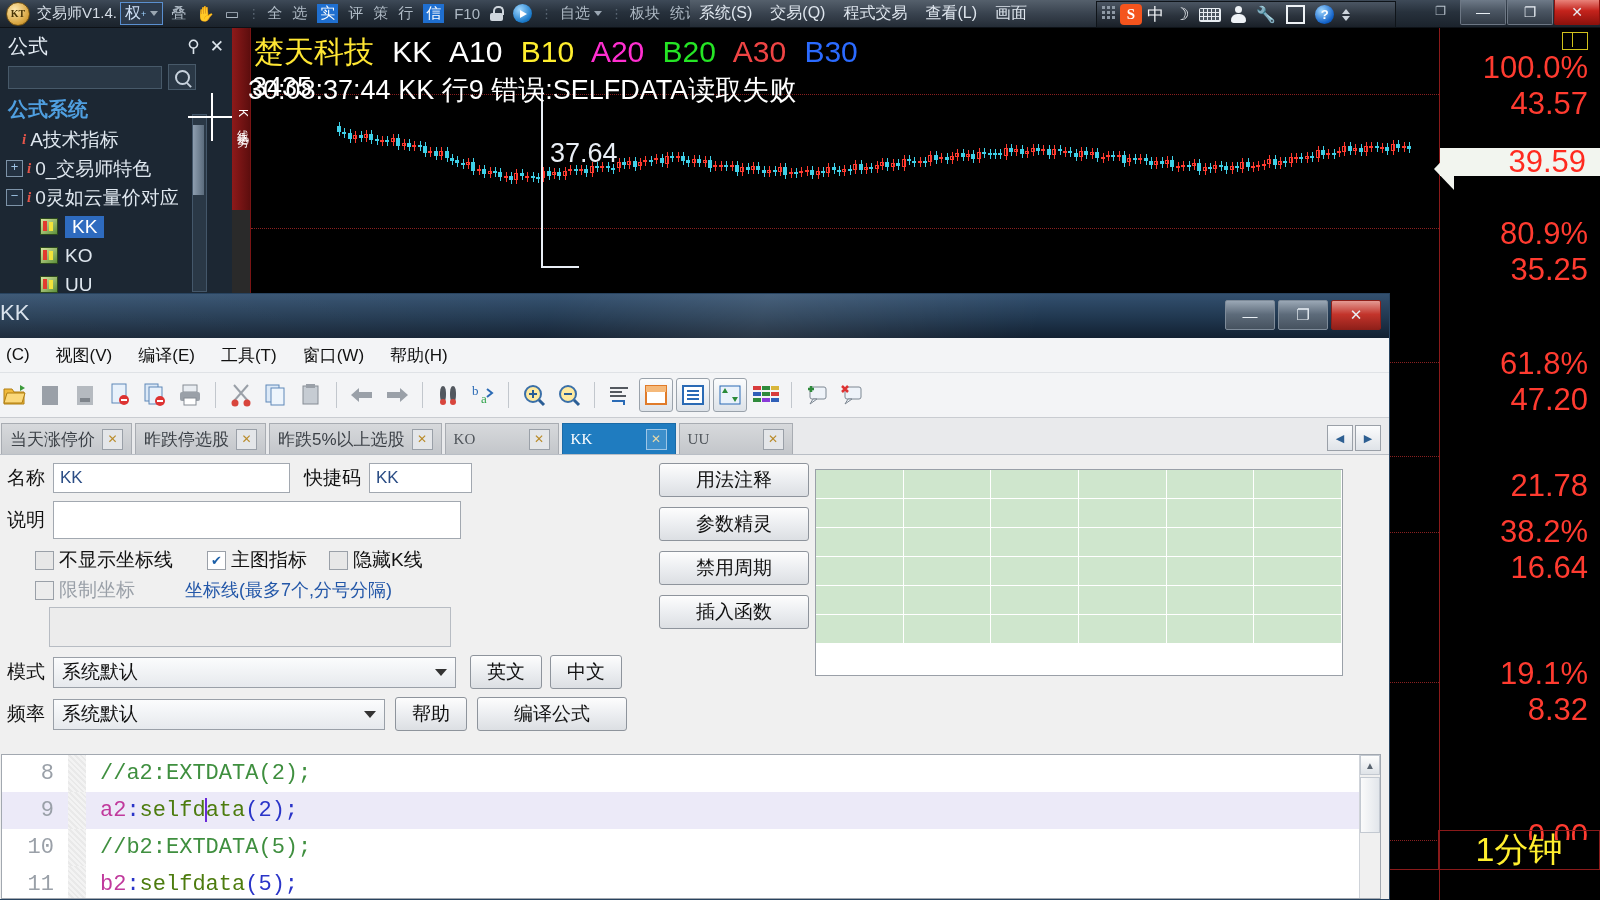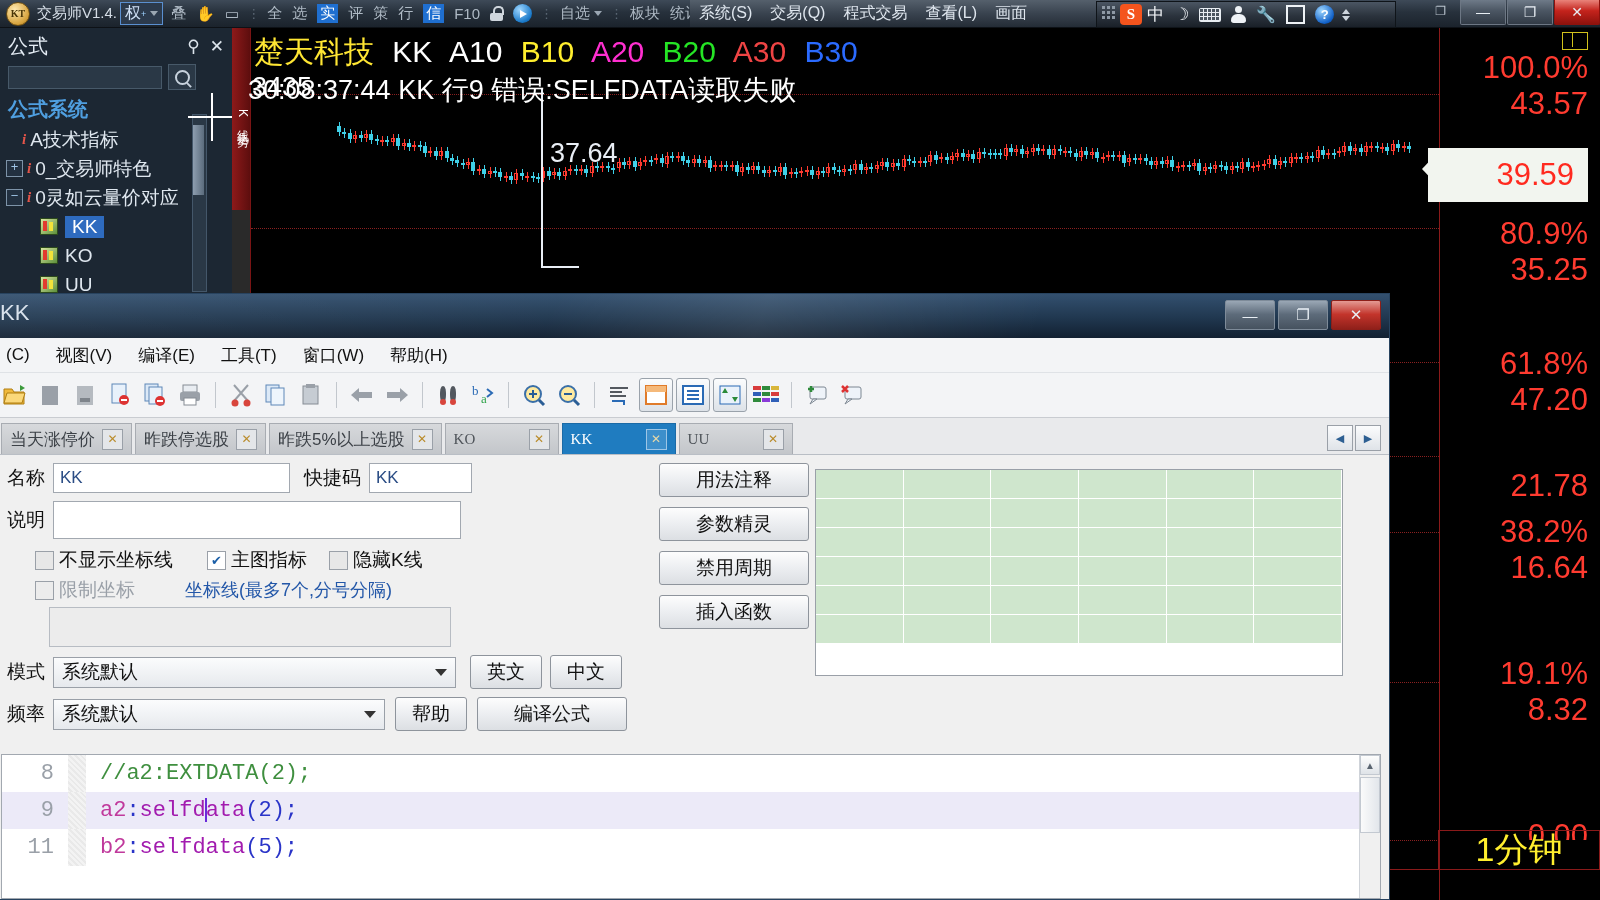--- a/index.html
+++ b/index.html
@@ -107,21 +107,21 @@
 
   .c-title{position:absolute;left:22px;top:4px;font-size:30px;white-space:nowrap;font-family:"Liberation Sans",sans-serif;}
   .c-title span{margin-right:10px;}
   .c-err{position:absolute;left:16px;top:44px;font-size:27px;color:#fff;white-space:nowrap;}
   .c-val1{position:absolute;left:20px;top:44px;font-size:27px;color:#fff;}
   .c-price{position:absolute;left:318px;top:110px;font-size:27px;color:#e9eef5;}
 
   .grid-h{position:absolute;left:0;right:0;height:0;border-top:1px dotted #8a2020;}
   .scale{position:absolute;right:0;top:0;width:160px;height:872px;border-left:1px solid #8a1a1a;}
   .s-item{position:absolute;right:12px;color:#ff3b30;font-size:31px;text-align:right;white-space:nowrap;}
-  .s-badge{position:absolute;right:12px;width:160px;height:54px;background:#f2f5ef;display:flex;align-items:center;justify-content:flex-end;}
+  .s-badge{position:absolute;right:0;width:160px;height:28px;background:#f2f5ef;display:flex;align-items:center;justify-content:flex-end;}
   .s-badge .arrow{position:absolute;left:-20px;top:0;width:0;height:0;border-top:21px solid transparent;border-bottom:21px solid transparent;border-right:20px solid #f2f5ef;}
   .s-badge span{color:#ff2a1f;font-size:31px;padding-right:14px;}
   .minbox{position:absolute;right:0;bottom:30px;width:160px;height:38px;border:1px solid #8a1a1a;
     display:flex;align-items:center;justify-content:center;color:#ffee2e;font-size:34px;}
   .statusline{position:absolute;left:0;right:0;bottom:0;height:30px;border-top:1px solid #8a1a1a;display:flex;align-items:center;}
   .wifi{width:34px;height:22px;margin:0 6px 0 14px;position:relative;color:#36c8e8;font-size:20px;text-align:center;line-height:22px;}
   .clock{color:#fff;font-size:19px;font-family:"Liberation Mono",monospace;border-left:1px solid #8a1a1a;padding-left:10px;height:30px;line-height:30px;}
   .yellowbox{position:absolute;right:12px;top:4px;width:24px;height:16px;border:1px solid #d2c21c;}
   .yellowbox i{display:block;width:9px;height:14px;border-right:1px solid #d2c21c;}
 
@@ -205,21 +205,21 @@
 
   
   .code{position:absolute;left:8px;right:8px;top:460px;bottom:0;background:#fff;border:1px solid #a2a8b0;box-sizing:border-box;overflow:hidden;}
   .cline{display:flex;height:37px;align-items:center;font-family:"Liberation Mono","DejaVu Sans Mono",monospace;font-size:22px;}
   .cline.hl{background:#eceaf8;}
   .cln{width:66px;text-align:right;padding-right:14px;color:#9aa0a8;box-sizing:border-box;}
   .cgut{width:18px;height:37px;background:repeating-linear-gradient(45deg,#f3f3f3,#f3f3f3 2px,#e9e9e9 2px,#e9e9e9 4px);}
   .ctxt{padding-left:14px;white-space:pre;}
   .c-com{color:#3f8f3f;}
   .c-var{color:#c0399c;margin-top:36px;}
-  .c-fn{color:#a21caf;}
+  .c-fn{color:#4d7c0f;}
   .c-pun{color:#2a34c8;}
   .caret-bar{display:inline-block;width:2px;height:24px;background:#6a2bd9;vertical-align:middle;margin:0 -1px;}
   .code-sb{position:absolute;right:0;top:0;width:20px;bottom:0;background:#f0f0f0;border-left:1px solid #cfd3d9;}
   .code-sb .ar{height:20px;display:flex;align-items:center;justify-content:center;background:linear-gradient(180deg,#fdfdfd,#dfe3e8);
     border:1px solid #c3c9d1;box-sizing:border-box;color:#5a6470;font-size:10px;}
   .code-sb .thumb{margin-top:2px;height:56px;background:linear-gradient(90deg,#fbfbfb,#e2e6eb);border:1px solid #c3c9d1;box-sizing:border-box;}
 
   .ed-side{position:absolute;left:8px;top:424px;width:168px;bottom:0;}
   .kkbadge{position:absolute;left:0;top:0;color:#cfd8e2;font-size:19px;}
 </style>
@@ -1232,20 +1232,25 @@
         <span class="cln">8</span>
         <span class="cgut"></span>
         <span class="ctxt c-com">//a2:EXTDATA(2);</span>
       </div>
       <div class="cline hl">
         <span class="cln">9</span>
         <span class="cgut"></span>
         <span class="ctxt"><span class="c-var">a2</span><span class="c-pun">:</span><span class="c-fn">selfd</span><span class="caret-bar"></span><span class="c-fn">ata</span><span class="c-pun">(2);</span></span>
       </div>
       <div class="cline">
+        <span class="cln">10</span>
+        <span class="cgut"></span>
+        <span class="ctxt c-com">//b2:EXTDATA(5);</span>
+      </div>
+      <div class="cline">
         <span class="cln">11</span>
         <span class="cgut"></span>
         <span class="ctxt"><span class="c-var">b2</span><span class="c-pun">:</span><span class="c-fn">selfdata</span><span class="c-pun">(5);</span></span>
       </div>
       <div class="code-sb">
         <div class="ar">▲</div>
         <div class="thumb"></div>
       </div>
     </div>
 

